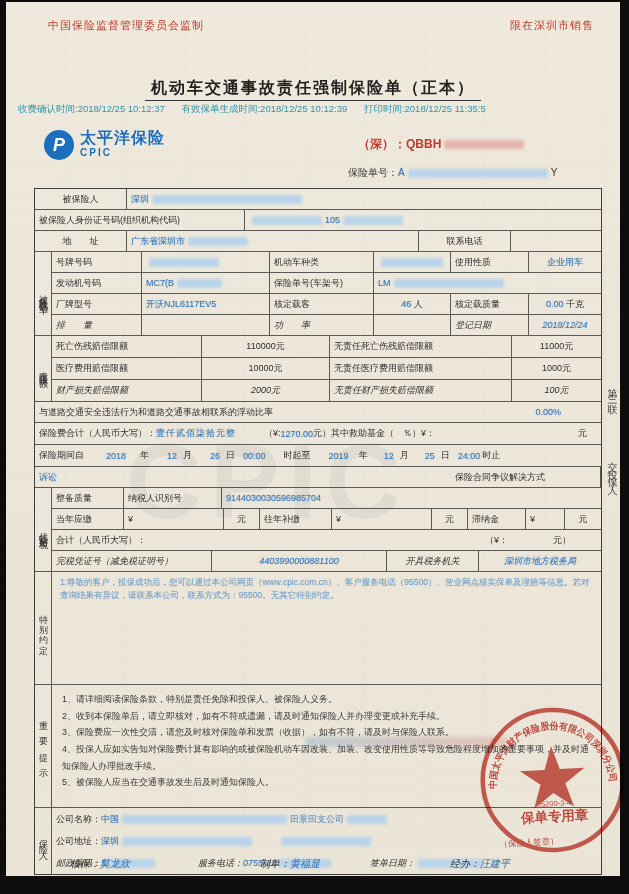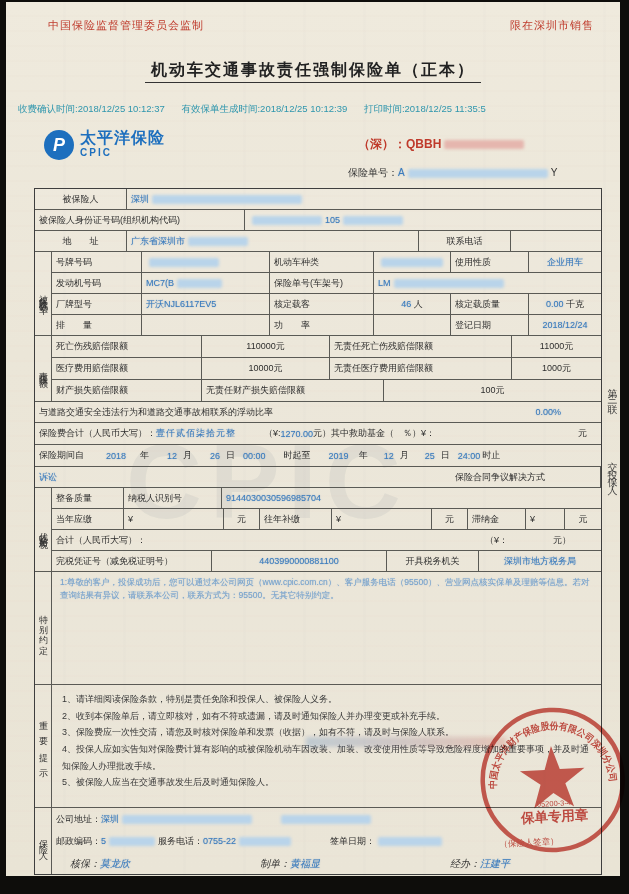--- a/index.html
+++ b/index.html
@@ -10,21 +10,21 @@
   .noise{position:absolute;inset:0;pointer-events:none;opacity:.5;
          background:repeating-linear-gradient(180deg,transparent 0 13px,rgba(214,160,150,.05) 13px 15px),
                     repeating-linear-gradient(90deg,transparent 0 57px,rgba(120,130,150,.03) 57px 60px);}
   .watermark{position:absolute;left:120px;top:420px;font-size:105px;font-weight:bold;
              color:rgba(110,120,135,.10);letter-spacing:8px;pointer-events:none;}
   .red{color:#bf3a2b;}
   .teal{color:#2f96ad;}
   .v{color:#3c7cbd;text-shadow:0 0 1.2px rgba(60,124,189,.55);}
   .hdr-left{position:absolute;left:42px;top:16px;font-size:11px;letter-spacing:1px;}
   .hdr-right{position:absolute;right:26px;top:16px;font-size:11px;letter-spacing:1px;}
-  .title{position:absolute;left:0;right:0;top:58px;text-align:center;}
+  .title{position:absolute;left:0;right:0;top:76px;text-align:center;}
   .title span{font-size:16px;font-weight:bold;color:#222;letter-spacing:2px;
               border-bottom:1.5px solid #333;padding:0 6px 4px;}
   .stamps-line{position:absolute;left:12px;top:101px;width:600px;font-size:9.5px;
                white-space:nowrap;overflow:hidden;}
   .stamps-line span{margin-right:14px;}
   .brand{position:absolute;left:38px;top:128px;display:flex;align-items:flex-start;}
   .logo-circle{width:30px;height:30px;border-radius:50%;background:#1d6fbe;color:#fff;
                display:flex;align-items:center;justify-content:center;font-weight:bold;
                font-size:18px;font-style:italic;}
   .brand-txt{margin-left:6px;line-height:1;}
@@ -45,21 +45,21 @@
   .c{justify-content:center;text-align:right;}
   .block{display:flex;border-bottom:1px solid #5a5a55;}
   .vcell{width:17px;border-right:1px solid #5a5a55;display:flex;align-items:center;
          justify-content:center;box-sizing:border-box;}
   .vtext{writing-mode:vertical-rl;text-orientation:upright;font-size:9px;color:#2e2e2e;
          letter-spacing:2px;}
   .vtext.sp1{letter-spacing:10px;}
   .vtext.sp2{letter-spacing:16px;}
   .vtext.sp3{letter-spacing:6px;}
   .rows{flex:1;display:flex;flex-direction:column;min-width:0;}
-  .rows .tr:last-child{border-bottom:none;}
+  .rows .tr:last-child{border-bottom:none;font-style:italic;}
   .para{padding:4px 8px;font-size:8.5px;line-height:1.55;color:#7aa4cd;
         text-shadow:0 0 1px rgba(122,164,205,.6);white-space:normal;}
   .notice-list{padding:6px 8px 4px 10px;font-size:9px;line-height:1.85;color:#383838;
                white-space:normal;}
   .side-strip{position:absolute;left:599px;width:14px;text-align:center;font-size:10px;
               color:#3a3a3a;writing-mode:vertical-rl;text-orientation:upright;letter-spacing:8px;}
   .footer-names{position:absolute;left:28px;top:855px;width:566px;font-size:10px;color:#333;}
   .footer-names .fn{position:absolute;top:0;font-style:italic;}
   .stamp{position:absolute;left:466px;top:698px;width:162px;height:170px;
          transform:rotate(-3deg);mix-blend-mode:multiply;opacity:.9;}
@@ -202,20 +202,23 @@
           <div class="td c" style="width:128px">
               <span>10000元</span>
             </div>
           <div class="td" style="width:182px">无责任医疗费用赔偿限额</div>
           <div class="td last c flex1">
               <span>1000元</span>
             </div>
         </div>
         <div class="tr" style="height:21px">
           <div class="td" style="width:150px">财产损失赔偿限额</div>
+          <div class="td c" style="width:128px">
+              <span>2000元</span>
+            </div>
           <div class="td" style="width:182px">无责任财产损失赔偿限额</div>
           <div class="td last c flex1">
               <span>100元</span>
             </div>
         </div>
       </div>
     </div>
 
     <div class="tr">
       <div class="td last flex1" style="justify-content:space-between;padding-right:40px">
@@ -331,32 +334,41 @@
       </div>
     </div>
 
     <div class="block" style="border-bottom:none;height:66px">
       <div class="vcell">
         <span class="vtext sp3">保险人</span>
       </div>
       <div class="rows">
         <div class="tr" style="height:22px;border-bottom:none">
           <div class="td last flex1">
+            <span>公司名称：</span>
+            <span class="v">中国</span>
+            <span class="redact" style="width:165px"></span>
+            <span class="v" style="opacity:.75">田景田支公司</span>
+            <span class="redact" style="width:40px"></span>
+          </div>
+        </div>
+        <div class="tr" style="height:22px;border-bottom:none">
+          <div class="td last flex1">
             <span>公司地址：</span>
             <span class="v">深圳</span>
             <span class="redact" style="width:130px"></span>
             <span class="redact" style="width:90px;margin-left:26px"></span>
           </div>
         </div>
         <div class="tr" style="height:22px;border-bottom:none">
           <div class="td last flex1">
             <span>邮政编码：</span>
             <span class="v">5</span>
             <span class="redact" style="width:46px"></span>
-            <span style="">服务电话：</span>
+            <span style="margin-left:40px">服务电话：</span>
             <span class="v">0755-22</span>
             <span class="redact" style="width:52px"></span>
             <span style="margin-left:36px">签单日期：</span>
             <span class="redact" style="width:64px"></span>
           </div>
         </div>
       </div>
     </div>
   </div>
 

